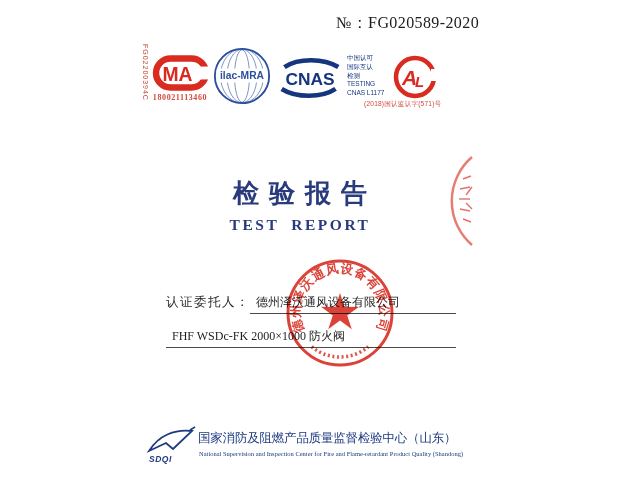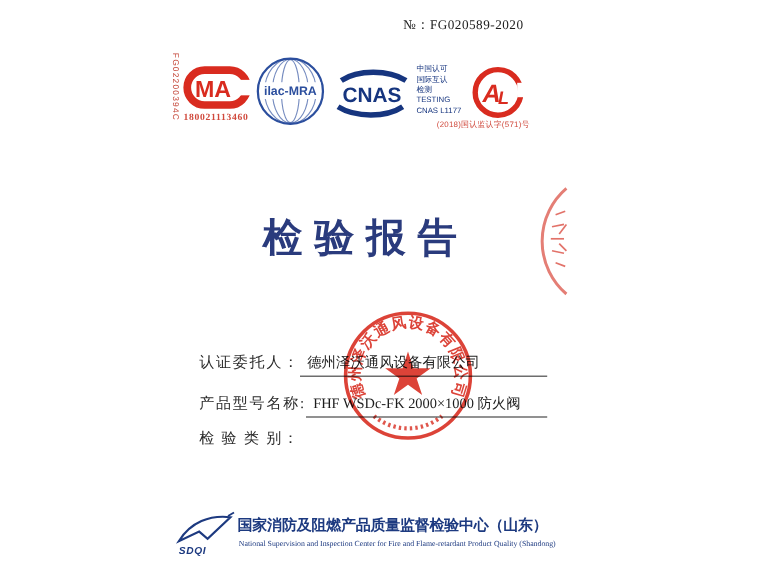--- a/index.html
+++ b/index.html
@@ -2,55 +2,55 @@
 <html><head>
 <meta charset="utf-8">
 <style>
   html,body{margin:0;padding:0;background:#888;}
   .page{
     position:relative;width:640px;height:480px;background:#ffffff;
     overflow:hidden;font-family:"Liberation Serif",serif;
   }
   .abs{position:absolute;}
   
-  .report-no{left:336px;top:13px;font-size:11px;color:#1c1c1c;letter-spacing:.4px;}
+  .report-no{left:336px;top:13px;font-size:16px;color:#1c1c1c;letter-spacing:.4px;}
   
   .side-code{
     left:142px;top:44px;height:64px;color:#c44638;font-size:7px;
     writing-mode:vertical-rl;letter-spacing:1px;font-family:"Liberation Sans",sans-serif;
   }
   .cma{left:152px;top:53px;}
   .cma-no{left:147px;top:93px;width:66px;text-align:center;color:#d0493c;
           font-size:8px;letter-spacing:.6px;font-weight:bold;font-family:Liberation Serif, serif;}
   .ilac{left:213px;top:47px;}
   .cnas{left:277px;top:57px;}
   .cnas-caption{left:347px;top:54px;color:#16357f;font-size:6.5px;line-height:8.8px;
                 font-family:"Liberation Sans",sans-serif;}
   .cal{left:390px;top:54px;}
   .cal-caption{left:364px;top:100px;color:#d0493c;font-size:6.6px;letter-spacing:.2px;
                font-family:"Liberation Sans",sans-serif;}
   
   .title-zh{left:0;top:176px;width:590px;text-align:center;margin:0;
-            font-size:33px;font-weight:700;color:#2a3b7d;letter-spacing:10px;padding-left:10px;}
+            font-size:26px;font-weight:700;color:#2a3b7d;letter-spacing:10px;padding-left:10px;}
   .title-en{left:0;top:216px;width:600px;text-align:center;
             font-size:15.5px;font-weight:700;color:#2a3b7d;letter-spacing:2.5px;word-spacing:6px;}
   
   .form-row{left:166px;width:290px;display:flex;align-items:flex-start;}
   .form-row .lbl{flex:none;font-size:12.5px;color:#2b2b2b;letter-spacing:1.5px;white-space:pre;}
   .form-row .val-line{flex:1;border-bottom:1px solid #4a4a4a;padding:0 0 2px 6px;
                       font-size:12px;color:#1d1d1d;white-space:nowrap;}
   .row-1{top:294px;}
   .row-2{top:328px;}
   .row-3{top:357px;}
   
   .stamp{left:270px;top:243px;mix-blend-mode:multiply;opacity:.92;}
   .partial-stamp{left:438px;top:151px;opacity:.85;}
   
   .footer-logo{left:145px;top:425px;}
-  .footer-zh{left:198px;top:430px;font-size:12.5px;font-weight:700;color:#1d3a80;letter-spacing:-0.2px;}
+  .footer-zh{left:198px;top:430px;font-size:12.5px;font-weight:400;color:#1d3a80;letter-spacing:-0.2px;}
   .footer-en{left:199px;top:450px;font-size:6.5px;color:#1d3a80;}
   svg text{font-family:"Liberation Sans",sans-serif;}
 </style>
 </head>
 <body>
 
 <div class="page">
 
   <div class="abs report-no">
     <span>№：</span><span>FG020589-2020</span>
@@ -90,44 +90,43 @@
 
   <svg class="abs cal" width="50" height="46" viewBox="0 0 50 46">
     <circle cx="25" cy="23" r="19" fill="none" stroke="#d92b1f" stroke-width="4.5"></circle>
     <rect x="41" y="15" width="9" height="12" fill="#ffffff"></rect>
     <text x="12" y="31" font-size="21" font-weight="bold" font-style="italic" fill="#d92b1f">A</text>
     <text x="25" y="33" font-size="15" font-weight="bold" font-style="italic" fill="#d92b1f">L</text>
   </svg>
   <div class="abs cal-caption">(2018)国认监认字(571)号</div>
 
   <h1 class="abs title-zh">检验报告</h1>
+  <div class="abs title-en">TEST REPORT</div>
 
   <svg class="abs partial-stamp" width="40" height="100" viewBox="0 0 40 100">
     <path d="M34 6 A 58 58 0 0 0 34 94" stroke="#e0685e" stroke-width="2.5" fill="none"></path>
     <g stroke="#dd5a50" stroke-width="1.4">
       <path d="M25 28 l8 -3"></path>
         <path d="M22 38 l10 -2"></path>
         <path d="M21 48 l11 0"></path>
       <path d="M22 58 l10 2"></path>
         <path d="M25 68 l8 3"></path>
         <path d="M28 44 l6 -8"></path>
         <path d="M28 52 l6 6"></path>
     </g>
   </svg>
 
   <div class="abs form-row row-1">
     <span class="lbl">认证委托人：</span>
     <span class="val-line">德州泽沃通风设备有限公司</span>
   </div>
   <div class="abs form-row row-2">
-    <span class="lbl">产品型号名称:</span>
     <span class="val-line">FHF WSDc-FK 2000×1000 防火阀</span>
   </div>
   <div class="abs form-row row-3">
-    <span class="lbl">检 验 类 别：</span>
   </div>
 
   <svg class="abs stamp" width="140" height="140" viewBox="0 0 140 140">
     <defs>
       <path id="stamp-arc" d="M33.8 86.9 A40 40 0 1 1 106.2 86.9" fill="none"></path>
     </defs>
     <circle cx="70" cy="70" r="52" fill="none" stroke="#d93327" stroke-width="3"></circle>
     <text font-size="12.5" fill="#d93327" letter-spacing="1" font-weight="bold">
       <textPath href="#stamp-arc" startOffset="50%" text-anchor="middle">德州泽沃通风设备有限公司</textPath>
     </text>

